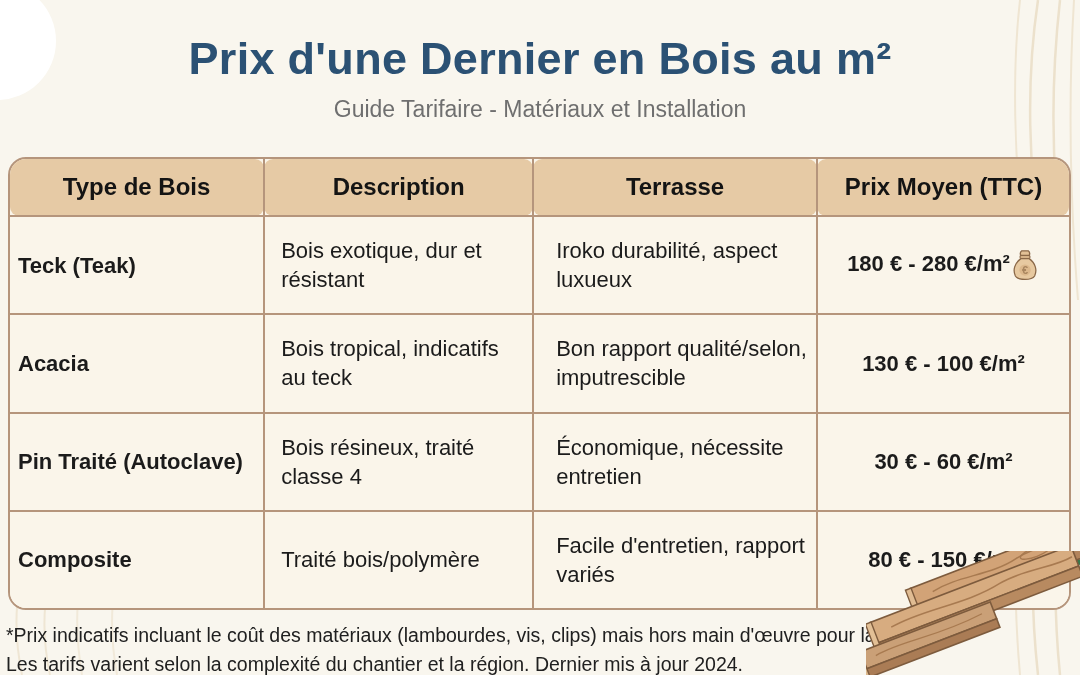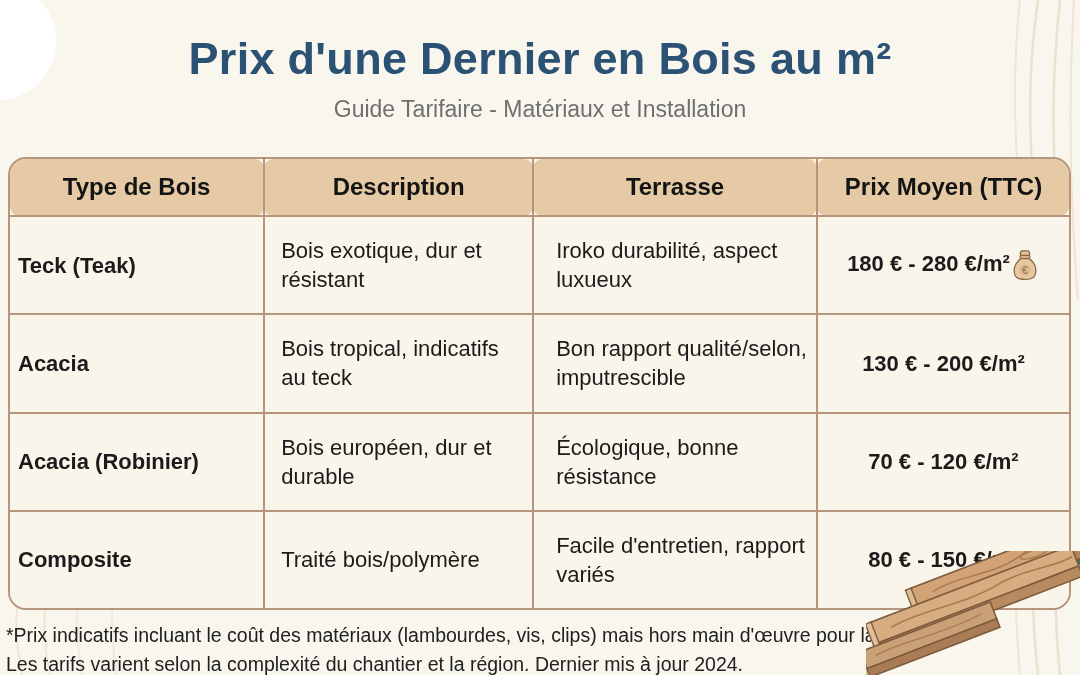--- a/index.html
+++ b/index.html
@@ -135,27 +135,27 @@
               <circle cx="16" cy="23" r="6.2" fill="#dcb88c"></circle>
               <text x="16" y="27.5" text-anchor="middle" font-size="12" font-weight="bold" fill="#a8855e" font-family="Liberation Sans, sans-serif">€</text>
             </svg>
           </span>
         </td>
       </tr>
       <tr>
         <td class="c-type">Acacia</td>
         <td class="c-desc">Bois tropical, indicatifs au teck</td>
         <td class="c-adv">Bon rapport qualité/selon, imputrescible</td>
-        <td class="c-prix">130 € - 200 €/m²</td>
+        <td class="c-prix">130 € - 100 €/m²</td>
       </tr>
       <tr>
-        <td class="c-type">Acacia (Robinier)</td>
-        <td class="c-desc">Bois européen, dur et durable</td>
-        <td class="c-adv">Écologique, bonne résistance</td>
-        <td class="c-prix">70 € - 120 €/m²</td>
+        <td class="c-type">Pin Traité (Autoclave)</td>
+        <td class="c-desc">Bois résineux, traité classe 4</td>
+        <td class="c-adv">Économique, nécessite entretien</td>
+        <td class="c-prix">30 € - 60 €/m²</td>
       </tr>
       <tr>
         <td class="c-type">Composite</td>
         <td class="c-desc">Traité bois/polymère</td>
         <td class="c-adv">Facile d'entretien, rapport variés</td>
         <td class="c-prix">80 € - 150 €/m²</td>
       </tr>
     </tbody>
   </table>
 </div>

